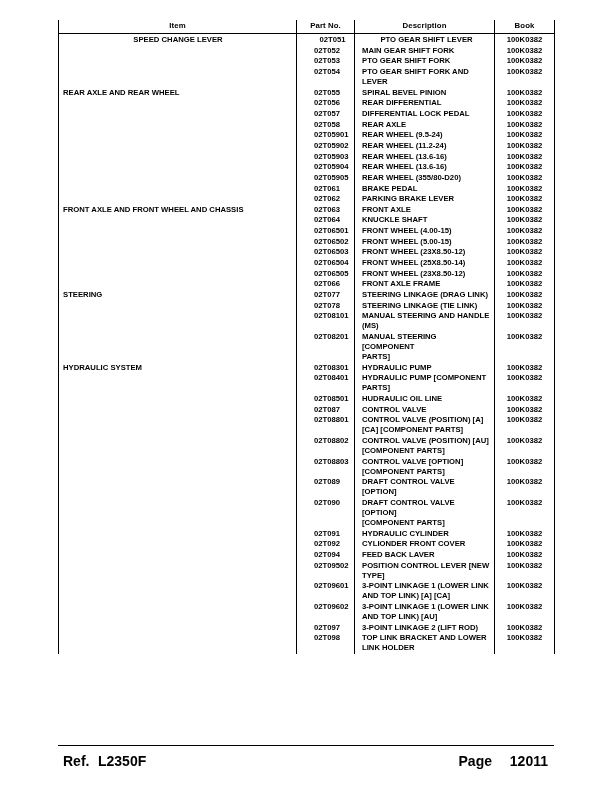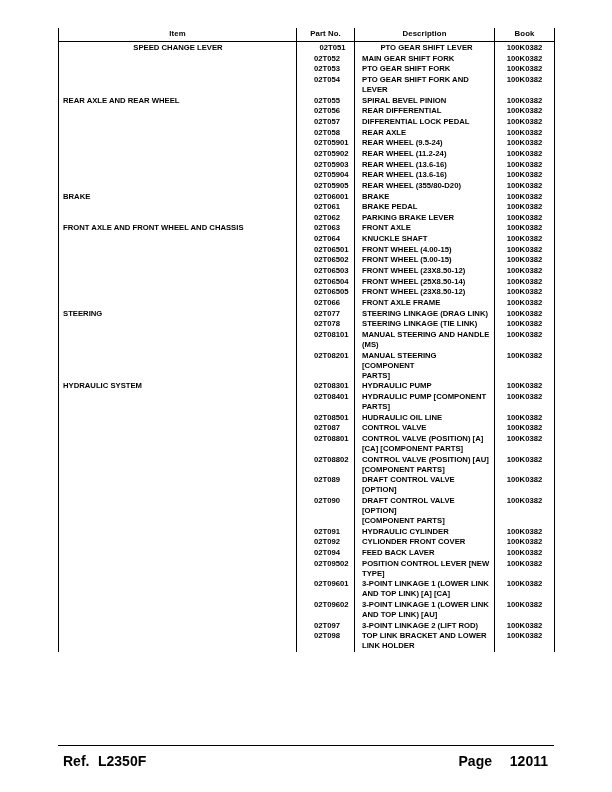--- a/index.html
+++ b/index.html
@@ -20,21 +20,21 @@
     position: absolute;
     left: 0; top: 0;
     width: 612px;
     height: 792px;
     box-sizing: border-box;
   }
 
   .sheet {
     position: absolute;
     left: 58px;
-    top: 28px;
+    top: 20px;
     width: 496px;
   }
 
   table.parts {
     width: 100%;
     border-collapse: collapse;
     table-layout: fixed;
     font-size: 7.6px;
   }
 
@@ -206,26 +206,20 @@
             <td class="t-desc">REAR WHEEL (13.6-16)</td>
             <td class="t-book">100K0382</td>
           </tr>
           <tr>
             <td class="t-item"></td>
             <td class="t-part">02T05905</td>
             <td class="t-desc">REAR WHEEL (355/80-D20)</td>
             <td class="t-book">100K0382</td>
           </tr>
           <tr>
-            <td class="t-item">BRAKE</td>
-            <td class="t-part">02T06001</td>
-            <td class="t-desc">BRAKE</td>
-            <td class="t-book">100K0382</td>
-          </tr>
-          <tr>
             <td class="t-item"></td>
             <td class="t-part">02T061</td>
             <td class="t-desc">BRAKE PEDAL</td>
             <td class="t-book">100K0382</td>
           </tr>
           <tr>
             <td class="t-item"></td>
             <td class="t-part">02T062</td>
             <td class="t-desc">PARKING BRAKE LEVER</td>
             <td class="t-book">100K0382</td>
@@ -333,20 +327,27 @@
             <td class="t-item"></td>
             <td class="t-part">02T08801</td>
             <td class="t-desc">CONTROL VALVE (POSITION)   [A]
 [CA]   [COMPONENT PARTS]</td>
             <td class="t-book">100K0382</td>
           </tr>
           <tr>
             <td class="t-item"></td>
             <td class="t-part">02T08802</td>
             <td class="t-desc">CONTROL VALVE (POSITION)   [AU]
+[COMPONENT PARTS]</td>
+            <td class="t-book">100K0382</td>
+          </tr>
+          <tr>
+            <td class="t-item"></td>
+            <td class="t-part">02T08803</td>
+            <td class="t-desc">CONTROL VALVE   [OPTION]
 [COMPONENT PARTS]</td>
             <td class="t-book">100K0382</td>
           </tr>
           <tr>
             <td class="t-item"></td>
             <td class="t-part">02T089</td>
             <td class="t-desc">DRAFT CONTROL VALVE   [OPTION]</td>
             <td class="t-book">100K0382</td>
           </tr>
           <tr>

